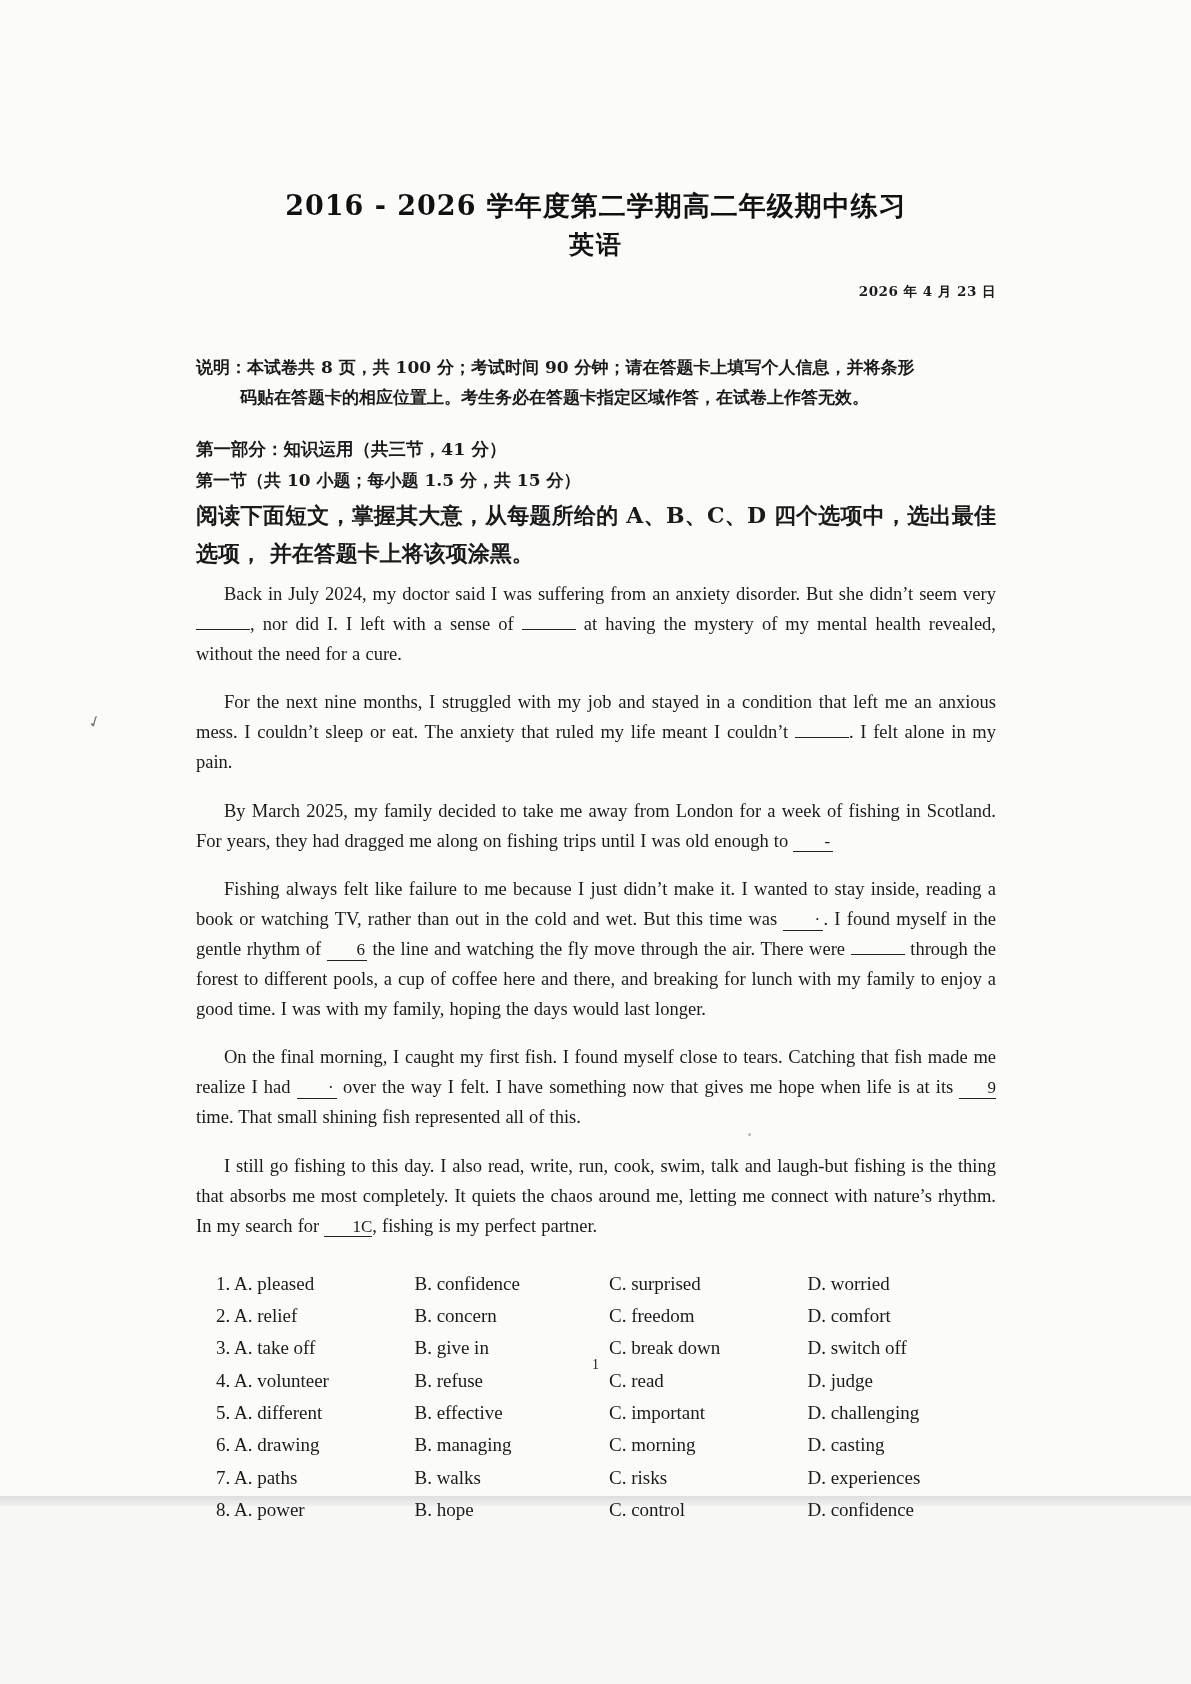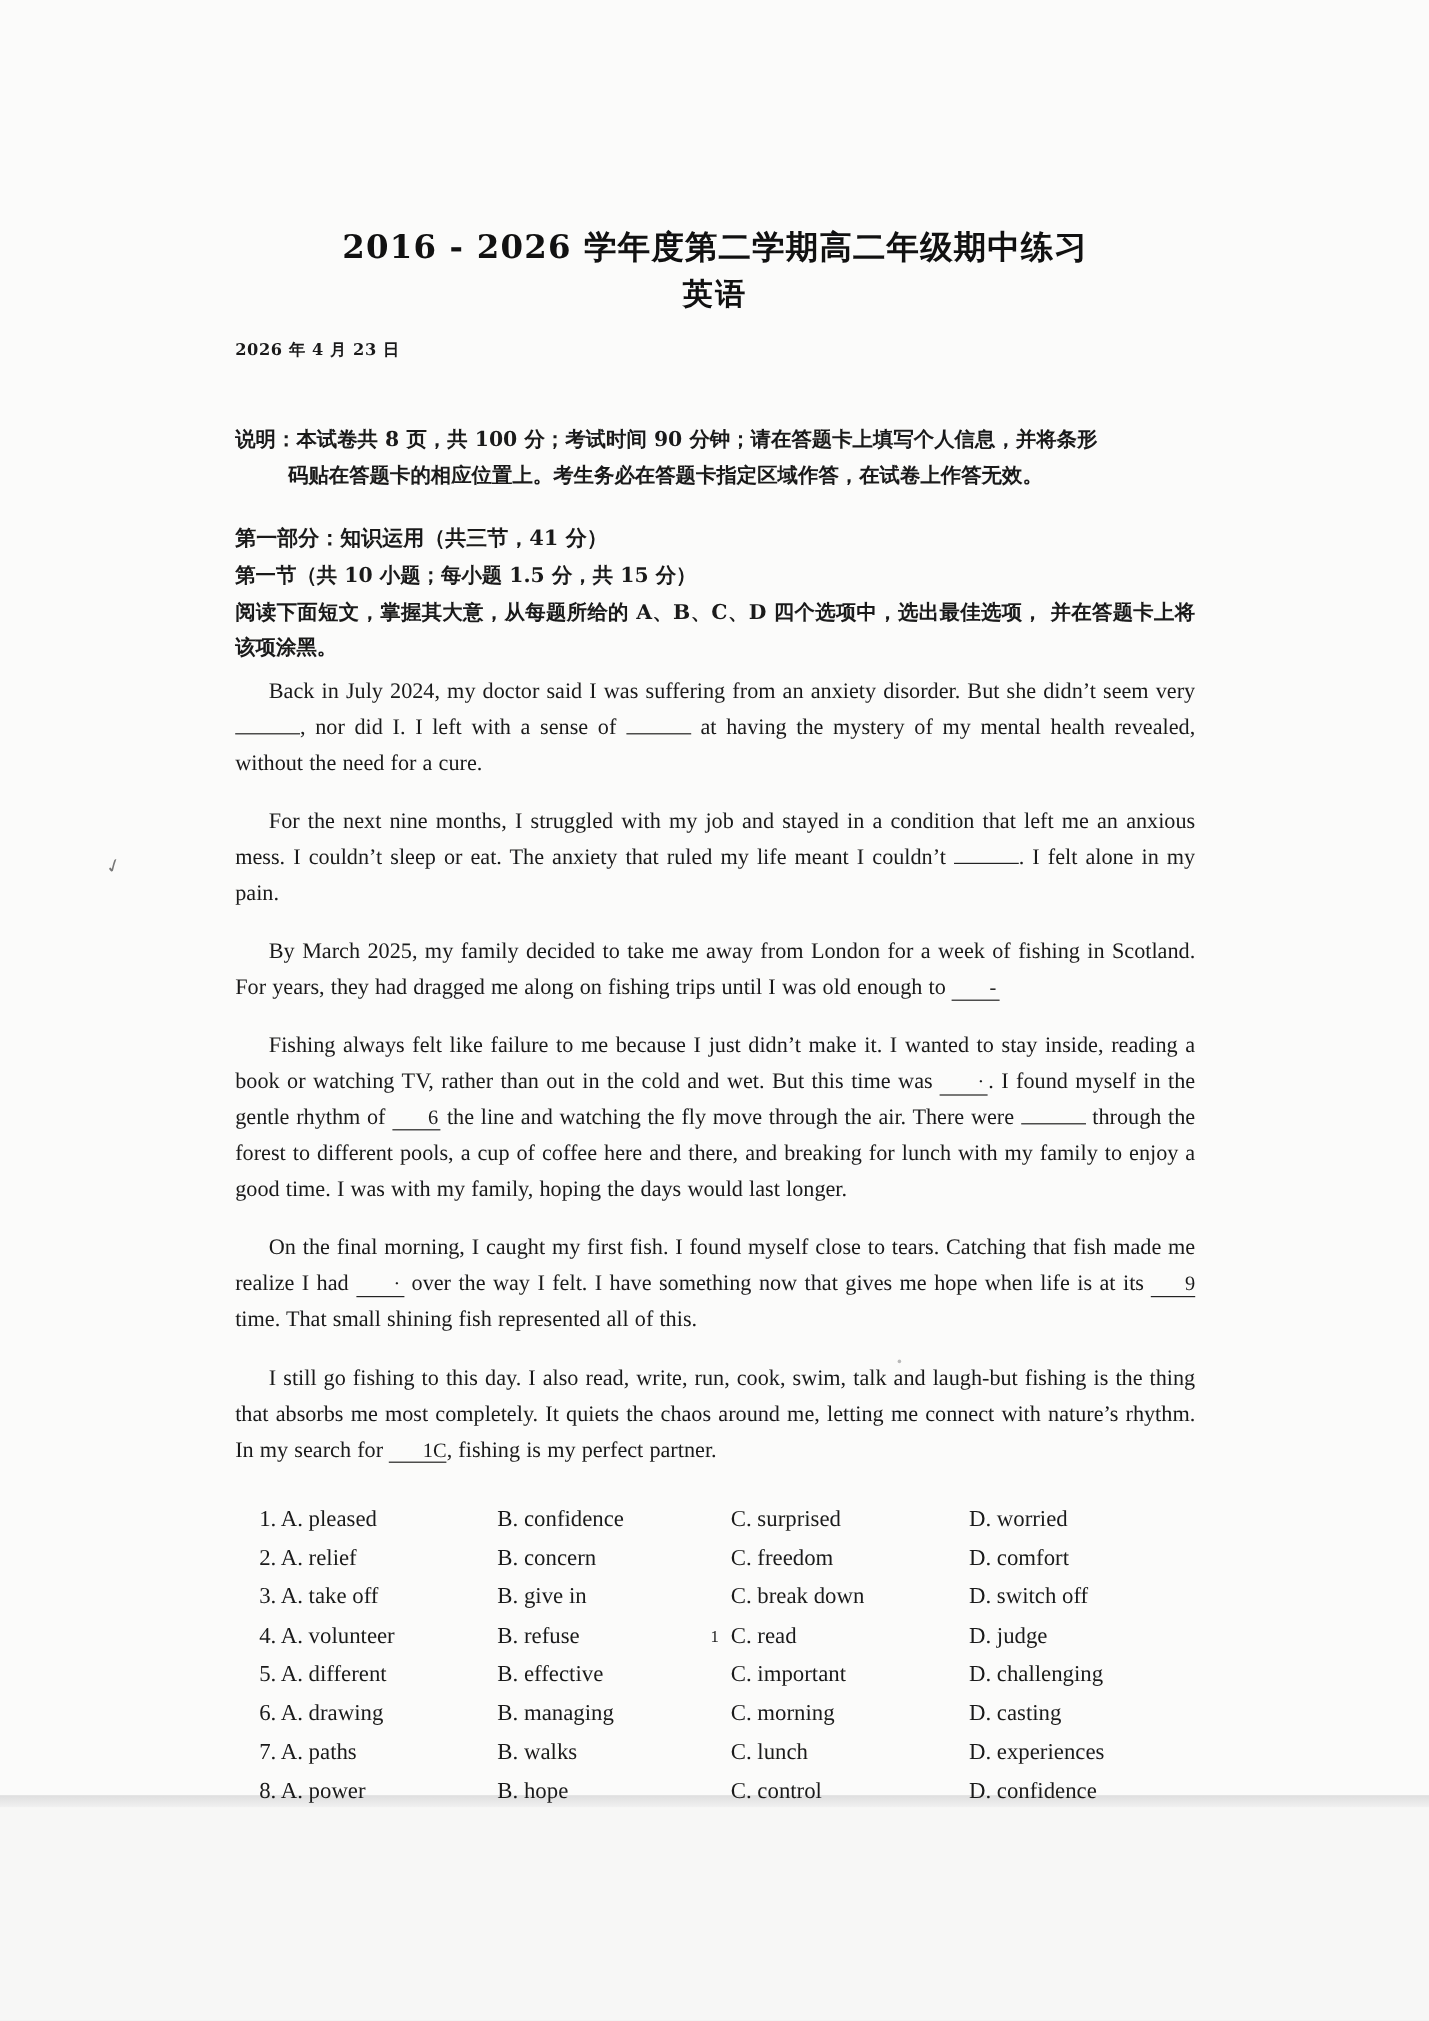--- a/index.html
+++ b/index.html
@@ -56,20 +56,21 @@
   .subject {
     text-align: center;
     font-family: "DejaVu Serif", serif;
     font-weight: bold;
     font-size: 25px;
     margin-top: 4px;
     letter-spacing: 2px;
     color: #111;
   }
   .date {
+    text-align: right;
     font-size: 13.5px;
     font-family: "DejaVu Serif", serif;
     font-weight: bold;
     margin-top: 22px;
     letter-spacing: 0.5px;
   }
 
   .notice {
     margin-top: 52px;
     font-size: 17px;
@@ -91,21 +92,21 @@
     line-height: 1.7;
   }
   .sec-sub {
     font-size: 17px;
     font-family: "DejaVu Serif", serif;
     font-weight: bold;
     line-height: 1.7;
     margin-top: 2px;
   }
   .sec-instr {
-    font-size: 17px;
+    font-size: 22px;
     font-family: "DejaVu Serif", serif;
     font-weight: bold;
     line-height: 1.72;
     text-align: justify;
     margin-top: 2px;
   }
   .sec-instr .first {
     text-indent: 36px;
     display: inline;
   }
@@ -256,21 +257,21 @@
       </div>
       <div class="opt-row">
         <span class="c1">6. A. drawing</span>
         <span class="c2">B. managing</span>
         <span class="c3">C. morning</span>
         <span class="c4">D. casting</span>
       </div>
       <div class="opt-row">
         <span class="c1">7. A. paths</span>
         <span class="c2">B. walks</span>
-        <span class="c3">C. lunch</span>
+        <span class="c3">C. risks</span>
         <span class="c4">D. experiences</span>
       </div>
       <div class="opt-row">
         <span class="c1">8. A. power</span>
         <span class="c2">B. hope</span>
         <span class="c3">C. control</span>
         <span class="c4">D. confidence</span>
       </div>
     </div>
 

